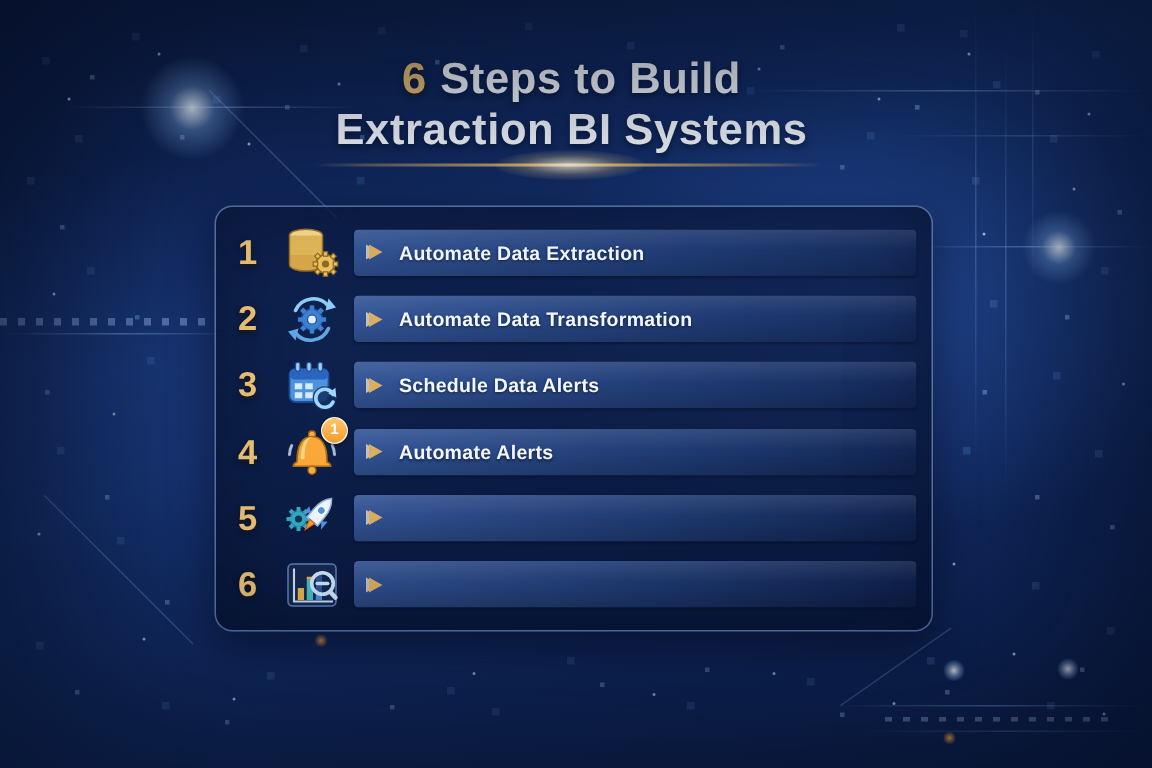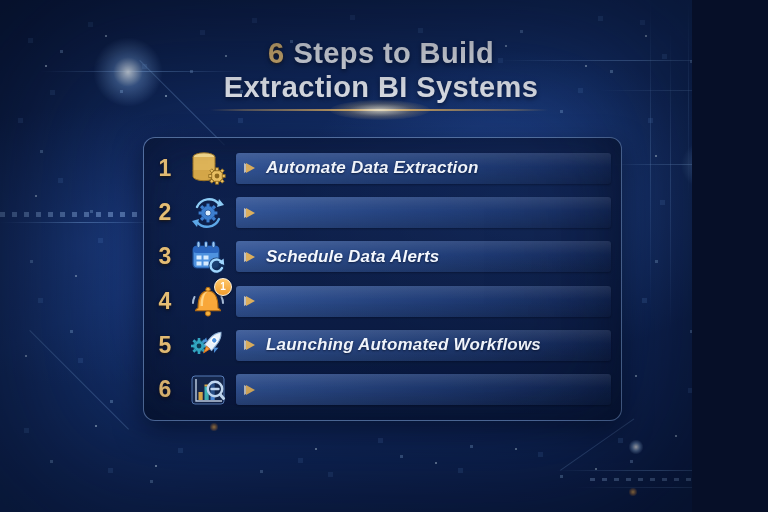--- a/index.html
+++ b/index.html
@@ -1,17 +1,17 @@
 <!DOCTYPE html>
 <html><head>
 <meta charset="utf-8">
 <style>
   html,body{margin:0;padding:0;background:#060f28;}
   .stage{
-    position:relative;width:692px;height:512px;overflow:hidden;
+    position:relative;width:768px;height:512px;overflow:hidden;
     font-family:"Liberation Sans",sans-serif;
     background:
       radial-gradient(ellipse 340px 220px at 76% 40%, rgba(48,92,178,.55) 0%, rgba(48,92,178,0) 70%),
       radial-gradient(ellipse 300px 200px at 12% 48%, rgba(36,72,150,.45) 0%, rgba(36,72,150,0) 70%),
       linear-gradient(155deg,#0c1d46 0%,#14306b 42%,#112a61 68%,#0c1f4c 100%);
   }
   .stage::after{
     content:"";position:absolute;inset:0;pointer-events:none;
     box-shadow:inset 0 0 140px 40px rgba(3,9,26,.65);
   }
@@ -59,22 +59,22 @@
     color:#fff;font-size:10px;font-weight:700;line-height:16px;text-align:center;
     box-shadow:0 1px 3px rgba(0,0,0,.4);}
   .strip{flex:1;display:flex;align-items:center;height:31px;border-radius:3px;padding-left:10px;
     background:
       linear-gradient(180deg,rgba(255,255,255,.10),rgba(255,255,255,0) 45%,rgba(0,0,0,.16)),
       linear-gradient(90deg,rgba(74,118,198,.62) 0%,rgba(52,90,163,.5) 55%,rgba(34,62,122,.28) 100%);
     box-shadow:0 1px 2px rgba(2,6,20,.35);}
   .bullet{width:0;height:0;border-left:9px solid #dcaf5e;border-top:5.5px solid transparent;
     border-bottom:5.5px solid transparent;margin-right:11px;
     filter:drop-shadow(-1.5px 0 0 rgba(240,230,210,.75));flex:0 0 auto;}
-  .label{font-size:17px;font-weight:700;color:#f4f8ff;letter-spacing:.2px;
-    text-shadow:0 1px 2px rgba(3,10,30,.6);white-space:nowrap;font-style:italic;}
+  .label{font-size:13px;font-weight:700;color:#f4f8ff;letter-spacing:.2px;
+    text-shadow:0 1px 2px rgba(3,10,30,.6);white-space:nowrap;}
 </style>
 </head>
 <body>
 
 <div class="stage">
 
   <div class="dec sq5"></div>
   <div class="dec sq3"></div>
   <div class="dec dot2"></div>
   <div class="dec hline" style="left:500px;top:60px;width:268px;"></div>
@@ -154,20 +154,21 @@
             <rect x="22.2" y="10.6" width="3.2" height="3.2" fill="#3d7fd0" transform="rotate(45 23.8 12.2)"></rect>
             <rect x="10.6" y="22.2" width="3.2" height="3.2" fill="#3d7fd0" transform="rotate(45 12.2 23.8)"></rect>
             <rect x="22.2" y="22.2" width="3.2" height="3.2" fill="#3d7fd0" transform="rotate(45 23.8 23.8)"></rect>
             <circle cx="18" cy="18" r="3" fill="#dceeff"></circle>
             <circle cx="18" cy="18" r="3" fill="none" stroke="#1d4e96" stroke-width=".8"></circle>
           </g>
         </svg>
       </span>
       <div class="strip">
         <span class="bullet"></span>
+        <span class="label">Automate Data Transformation</span>
       </div>
     </div>
 
     <div class="row">
       <span class="num">3</span>
       <span class="ico">
         <svg width="36" height="36" viewBox="0 0 36 36">
           <rect x="3" y="7" width="26" height="22" rx="4" fill="#4f93e0" stroke="#1d4e96" stroke-width="1.2"></rect>
           <rect x="3" y="7" width="26" height="7" rx="3.5" fill="#2a66c0"></rect>
           <rect x="7" y="2.5" width="3" height="6" rx="1.5" fill="#9cc8f2" stroke="#1d4e96" stroke-width=".8"></rect>
@@ -198,20 +199,21 @@
           <path d="M31.5 14 a13 13 0 0 1 1.5 6" fill="none" stroke="#cfe4fa" stroke-width="2" stroke-linecap="round" opacity=".8"></path>
           <circle cx="18" cy="6.5" r="2.2" fill="#f6b13f" stroke="#b06a10" stroke-width="1"></circle>
           <path d="M8 25 c0-11 3.5-17 10-17 s10 6 10 17 c2 .8 2.5 2 2.5 2.8 H5.5 c0-.8 .5-2 2.5-2.8 z" fill="#f9a83a" stroke="#b06a10" stroke-width="1.1"></path>
           <path d="M10.5 23 c0-9 2.8-14.2 7.5-14.6 -3.5 1.6-5 6.6-5 14.6 z" fill="#ffd98f" opacity=".9"></path>
           <circle cx="18" cy="30.5" r="2.6" fill="#f6b13f" stroke="#b06a10" stroke-width="1"></circle>
         </svg>
         <span class="badge">1</span>
       </span>
       <div class="strip">
         <span class="bullet"></span>
+        <span class="label">Automate Alerts</span>
       </div>
     </div>
 
     <div class="row">
       <span class="num">5</span>
       <span class="ico">
         <svg width="36" height="36" viewBox="0 0 36 36">
           <g>
             <circle cx="9" cy="19" r="5.6" fill="#35aac6" stroke="#16607a" stroke-width="1"></circle>
             <rect x="7.7" y="11" width="2.6" height="3" fill="#35aac6"></rect>
@@ -228,21 +230,20 @@
             <path d="M22 2 c3.6 3.6 4.6 8.4 4.6 13 v7 h-9.2 v-7 c0-4.6 1-9.4 4.6-13 z" fill="#eef6ff" stroke="#8fb2d8" stroke-width="1"></path>
             <path d="M17.4 18 l-3.4 4.5 v-7 z" fill="#4f93e0"></path>
             <path d="M26.6 18 l3.4 4.5 v-7 z" fill="#4f93e0"></path>
             <circle cx="22" cy="12.5" r="2.8" fill="#4f93e0" stroke="#ffffff" stroke-width="1.2"></circle>
             <path d="M19.8 22 h4.4 l-2.2 7 z" fill="#ff9f3c" stroke="#d96b12" stroke-width=".8"></path>
           </g>
         </svg>
       </span>
       <div class="strip">
         <span class="bullet"></span>
-        <span class="label">Launching Automated Workflows</span>
       </div>
     </div>
 
     <div class="row">
       <span class="num">6</span>
       <span class="ico">
         <svg width="36" height="36" viewBox="0 0 36 36">
           <rect x="2" y="4" width="32" height="28" rx="3" fill="#16294f" stroke="#5b82c0" stroke-width="1"></rect>
           <path d="M6 7 v22 h26" fill="none" stroke="#cfe0f5" stroke-width="1.4"></path>
           <rect x="8.5" y="20" width="4.2" height="8" fill="#e8b54d"></rect>

